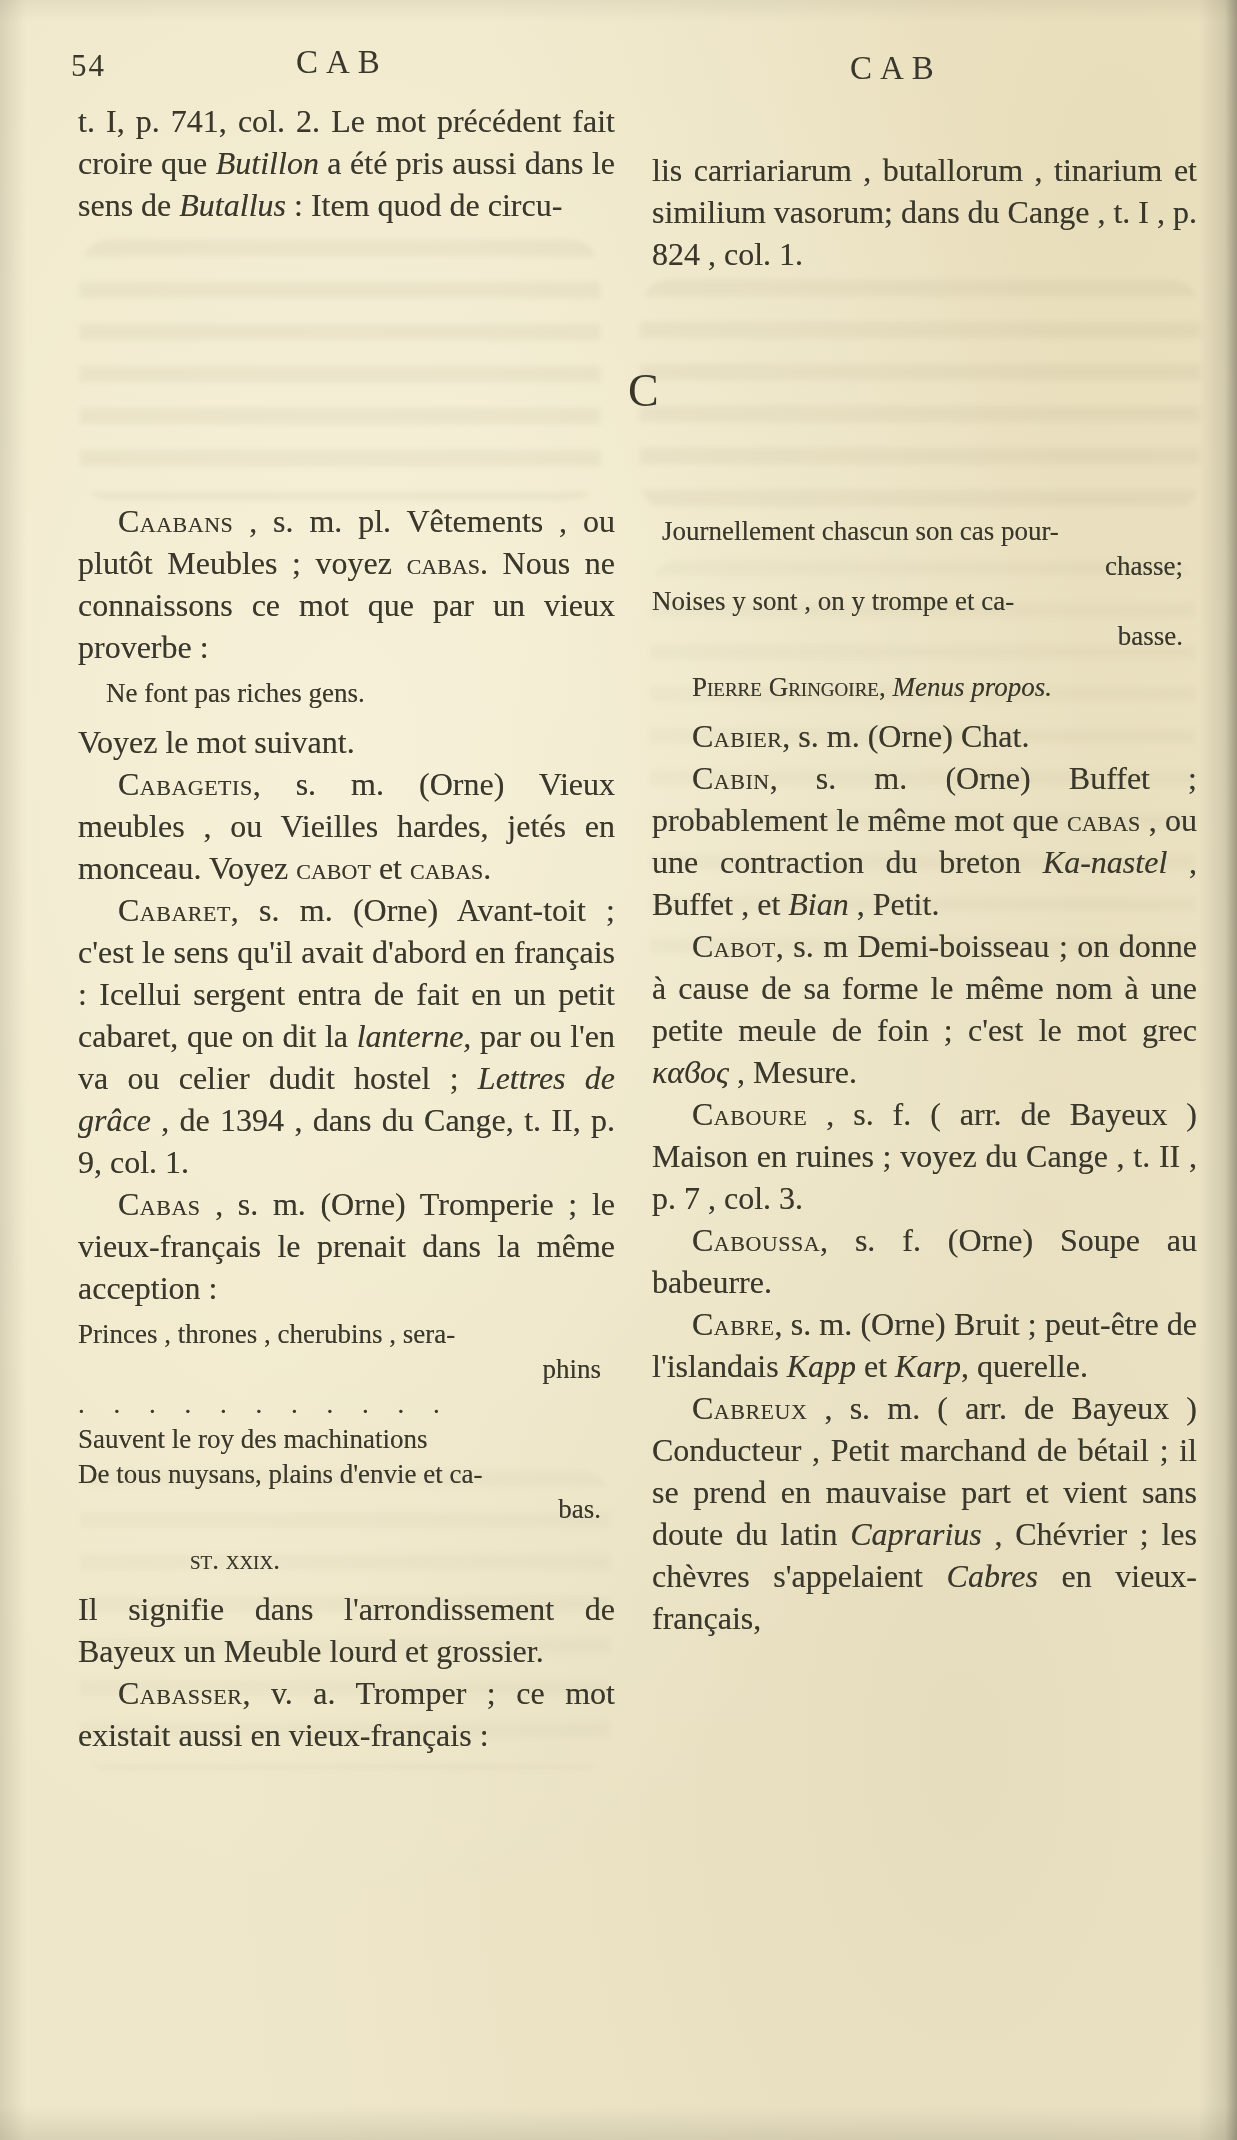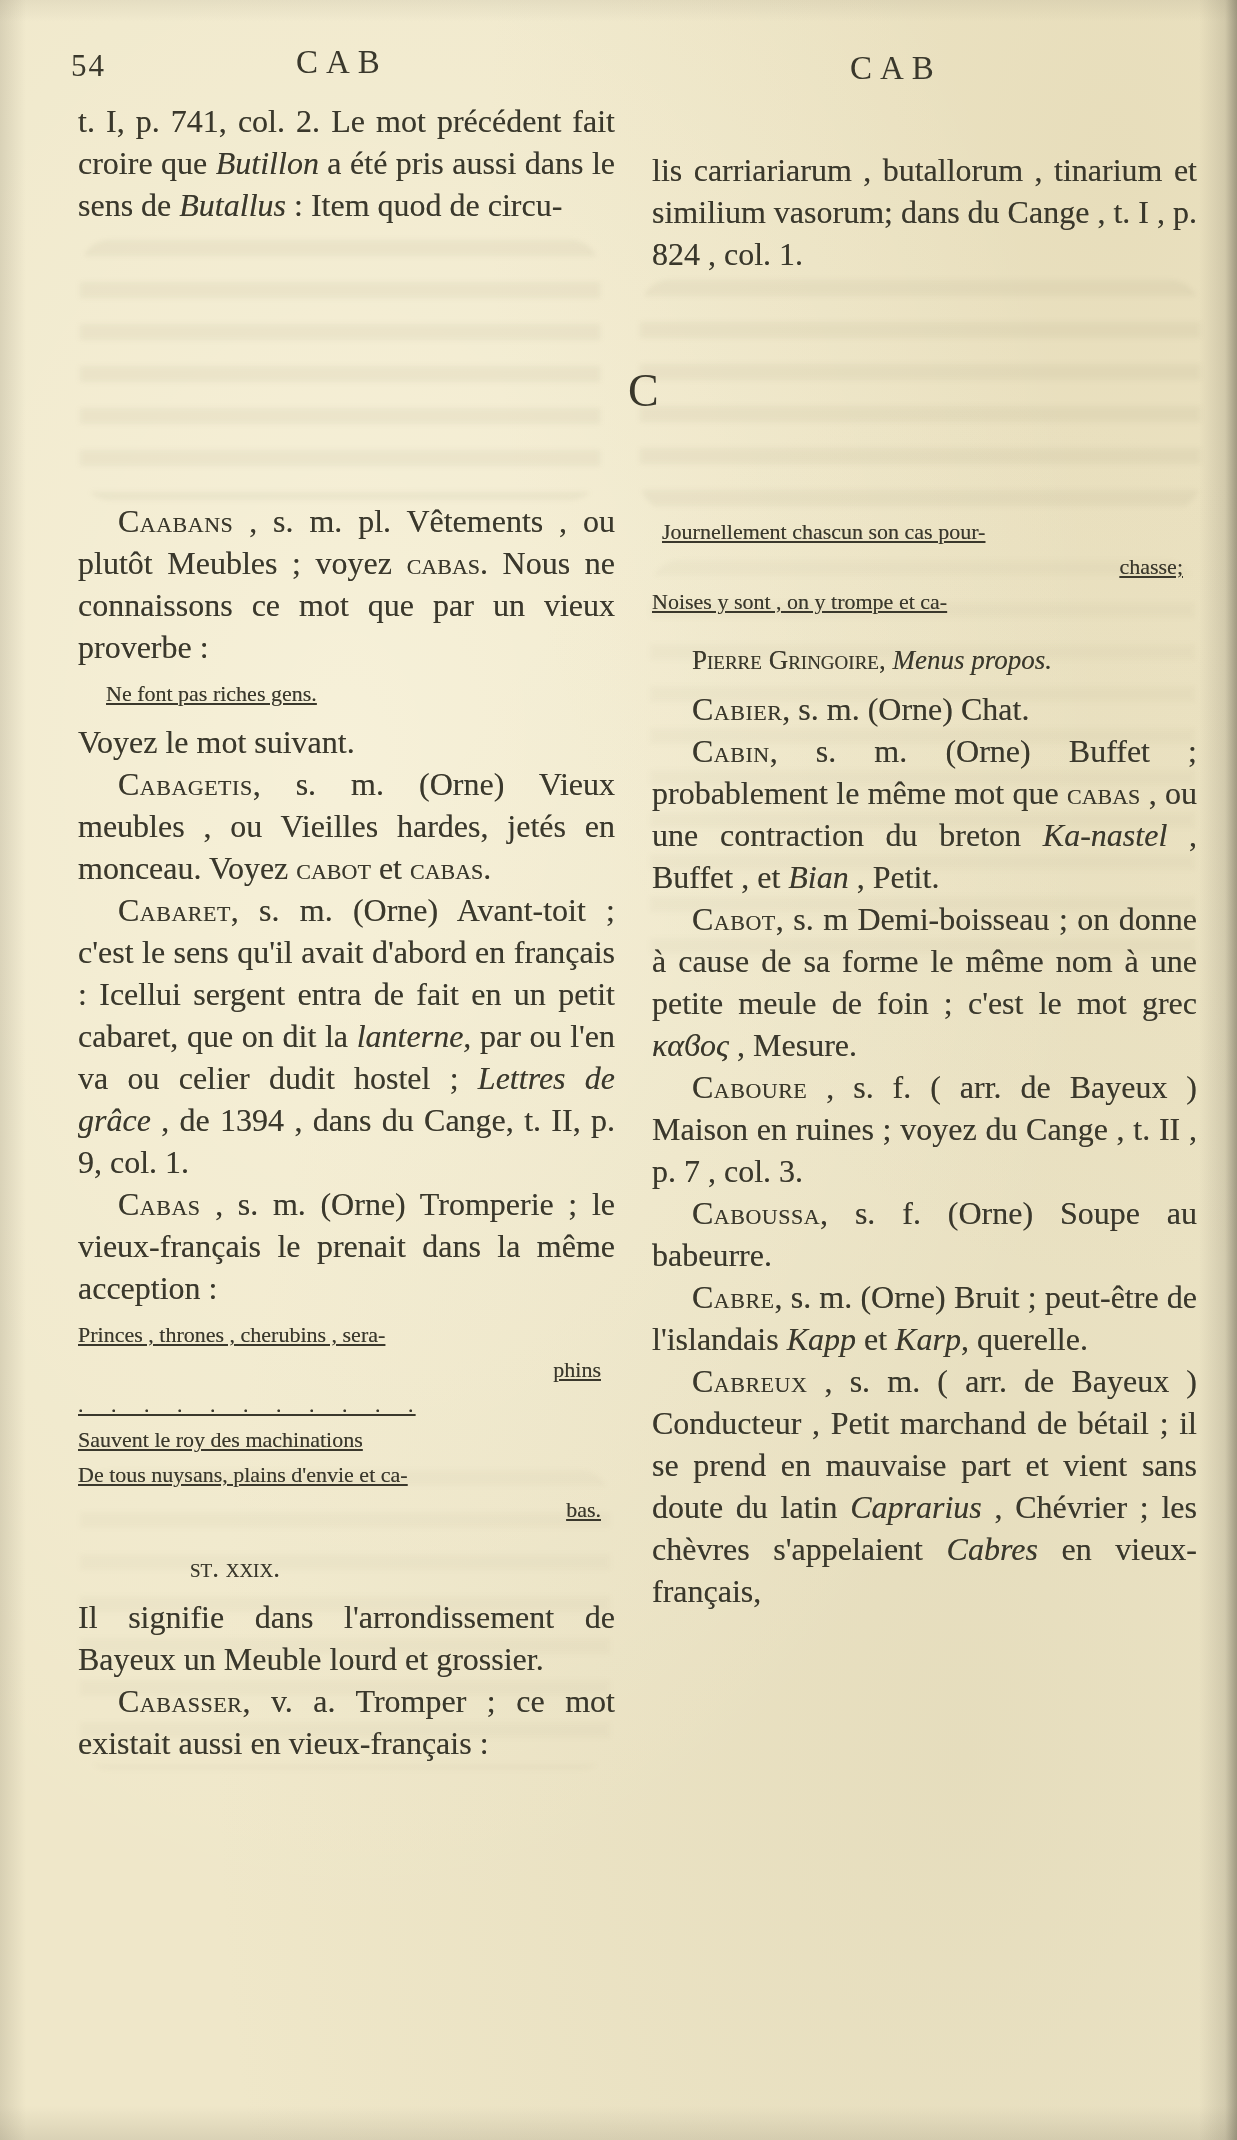--- a/index.html
+++ b/index.html
@@ -29,22 +29,22 @@
   .section-letter{position:absolute;left:628px;top:364px;font-size:46px;}
   .toppara,.column{position:absolute;text-align:justify;font-size:32px;line-height:42px;
     text-shadow:0 0 0.6px rgba(58,56,44,0.55);}
   #top-left{left:78px;top:100px;width:537px;}
   #top-right{left:652px;top:124px;width:545px;margin-top:25px;}
   #col-left{left:78px;top:500px;width:537px;}
   #col-right{left:652px;top:506px;width:545px;}
   .blk{margin:0;}
   .ptext{margin:0;}
   .ptext.ind{text-indent:40px;}
-  .blk.verse{font-size:22px;line-height:35px;margin:8px 0 10px 0;text-align:left;text-decoration:underline;}
-  .blk.citation{font-size:27px;line-height:35px;margin:24px 0 10px 0;text-align:left;}
+  .blk.verse{font-size:27px;line-height:35px;margin:8px 0 10px 0;text-align:left;}
+  .blk.citation{font-size:27px;line-height:35px;margin:16px 0 10px 0;text-align:left;}
   .vline{padding:0;}
   .vline.r{text-align:right;padding-right:14px;}
   .vline.dots{word-spacing:18px;letter-spacing:2px;}
   .p{font-style:normal;}
   .i{font-style:italic;}
   .sc{font-variant:small-caps;}
   .sch{font-variant:small-caps;letter-spacing:0.5px;}
 </style>
 </head>
 <body>
@@ -107,20 +107,21 @@
       </div>
       <div class="blk entry">
         <div class="ptext ind"><span class="sch">Cabasser</span><span class="p">, v. a. Tromper ; ce mot existait aussi en vieux-français :</span></div>
       </div>
     </div>
   <div class="column" id="col-right">
       <div class="blk verse">
         <div class="vline" style="padding-left: 10px;"><span class="p">Journellement chascun son cas pour-</span></div>
         <div class="vline r"><span class="p">chasse;</span></div>
         <div class="vline"><span class="p">Noises y sont , on y trompe et ca-</span></div>
+        <div class="vline r"><span class="p">basse.</span></div>
       </div>
       <div class="blk citation">
         <div class="vline" style="padding-left: 40px;"><span class="sc">Pierre Gringoire,</span><span class="p"> </span><span class="i">Menus propos.</span></div>
       </div>
       <div class="blk entry">
         <div class="ptext ind"><span class="sch">Cabier</span><span class="p">, s. m. (Orne) Chat.</span></div>
       </div>
       <div class="blk entry">
         <div class="ptext ind"><span class="sch">Cabin</span><span class="p">, s. m. (Orne) Buffet ; probablement le même mot que </span><span class="sc">cabas</span><span class="p"> , ou une contraction du breton </span><span class="i">Ka-nastel</span><span class="p"> , Buffet , et </span><span class="i">Bian</span><span class="p"> , Petit.</span></div>
       </div>

